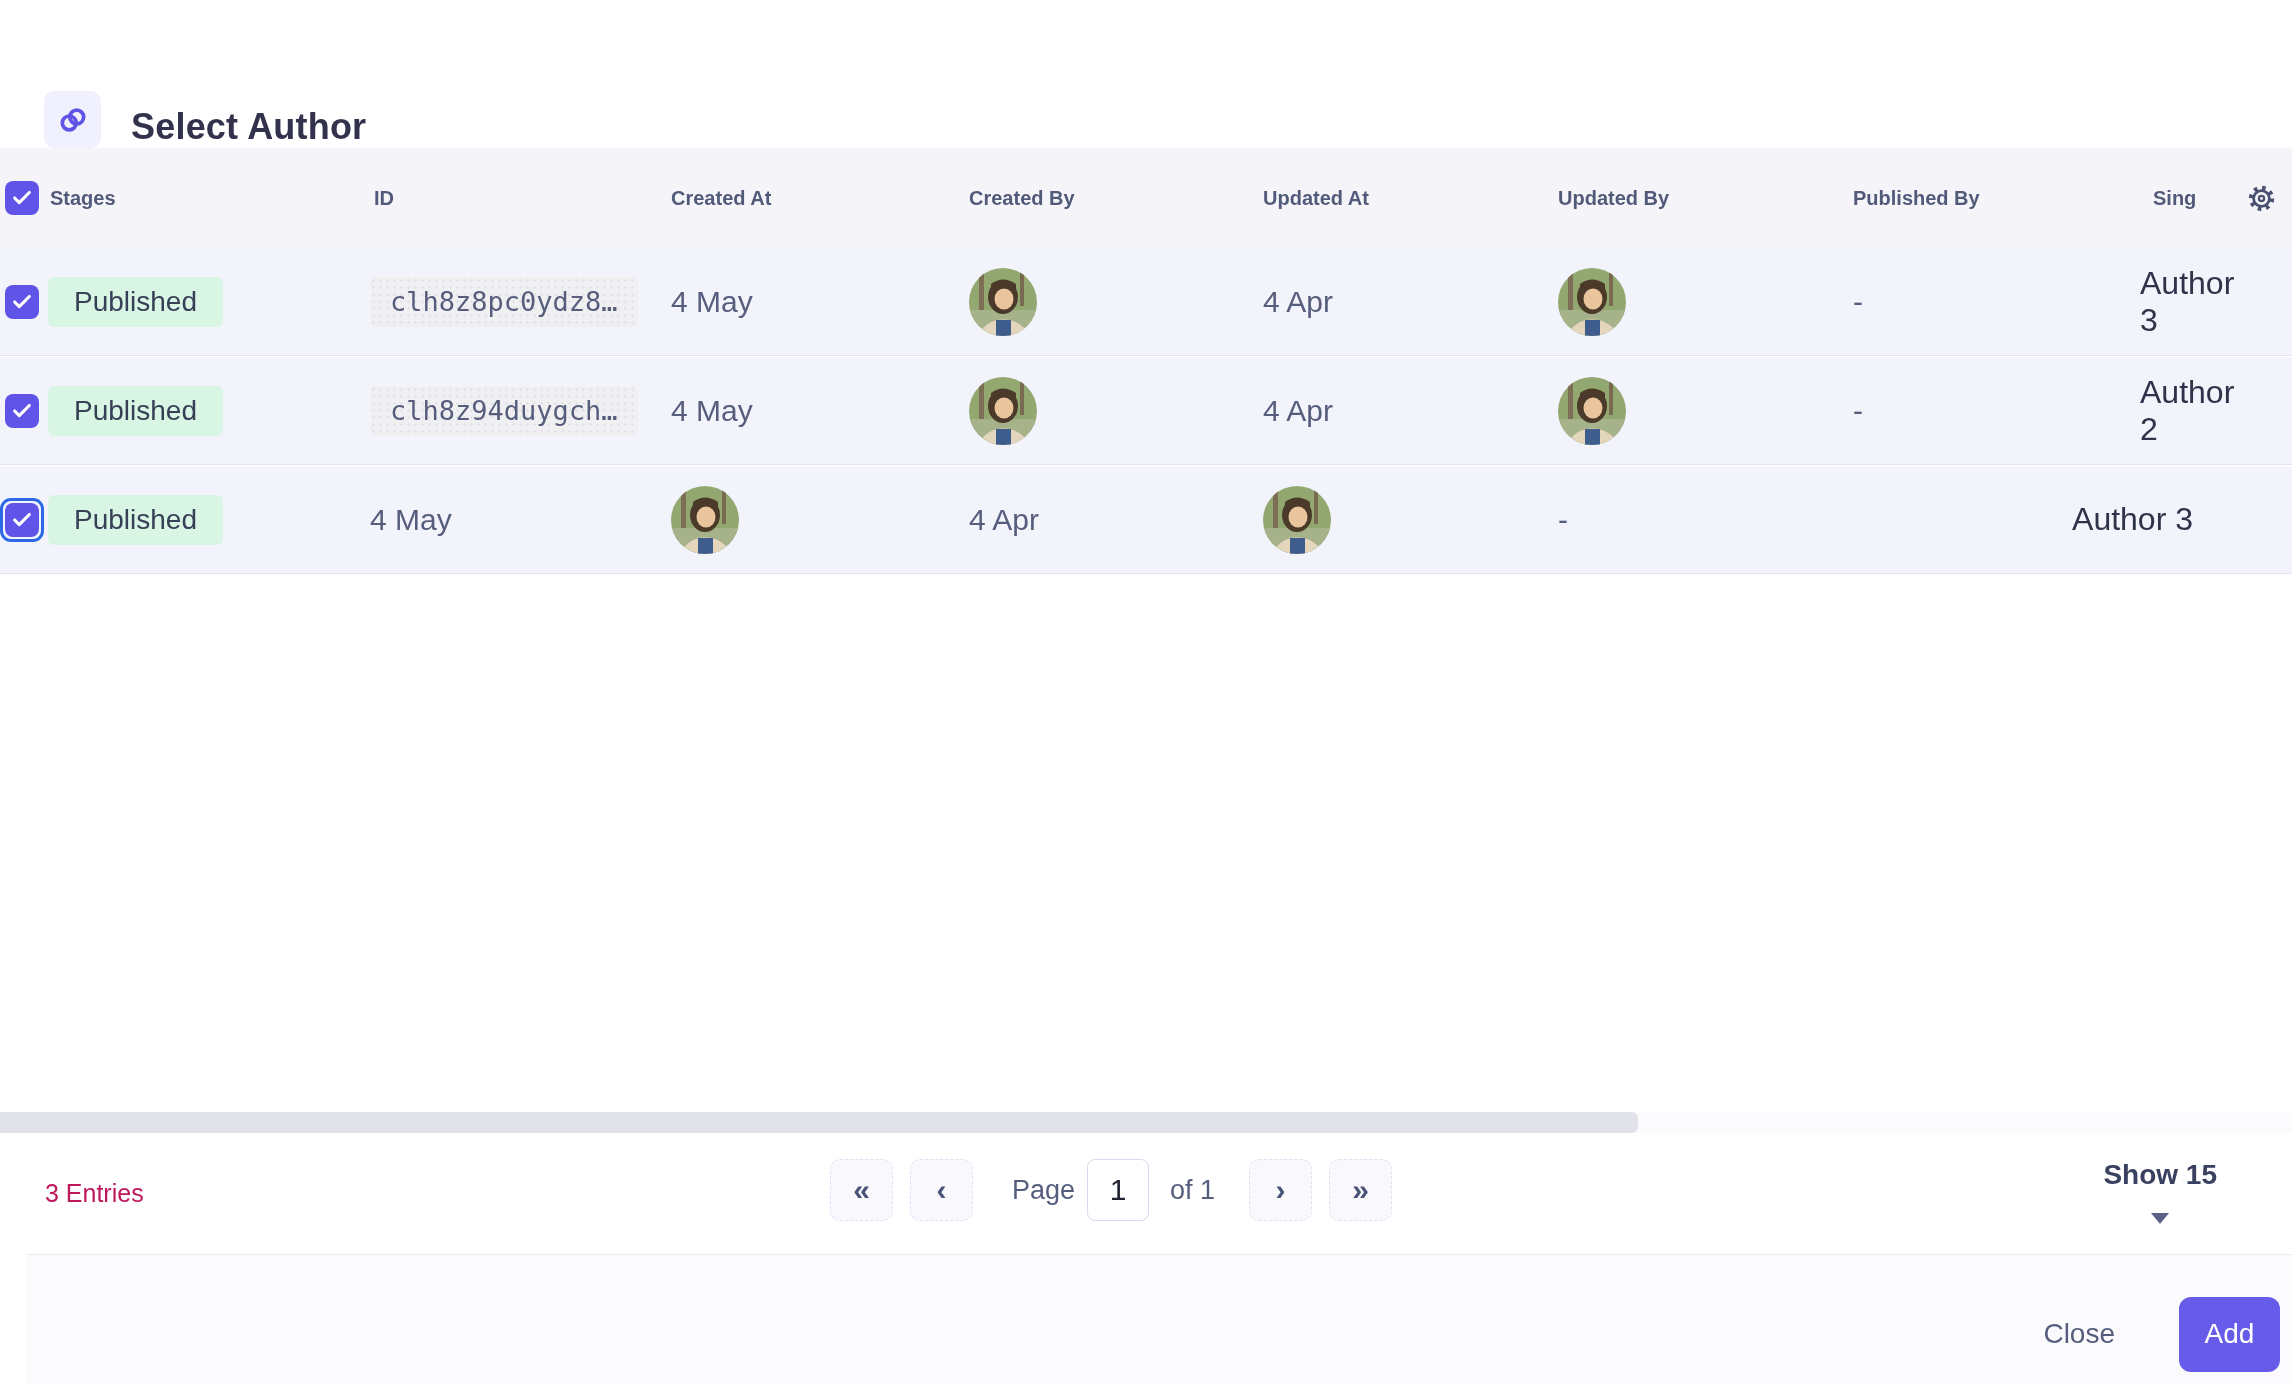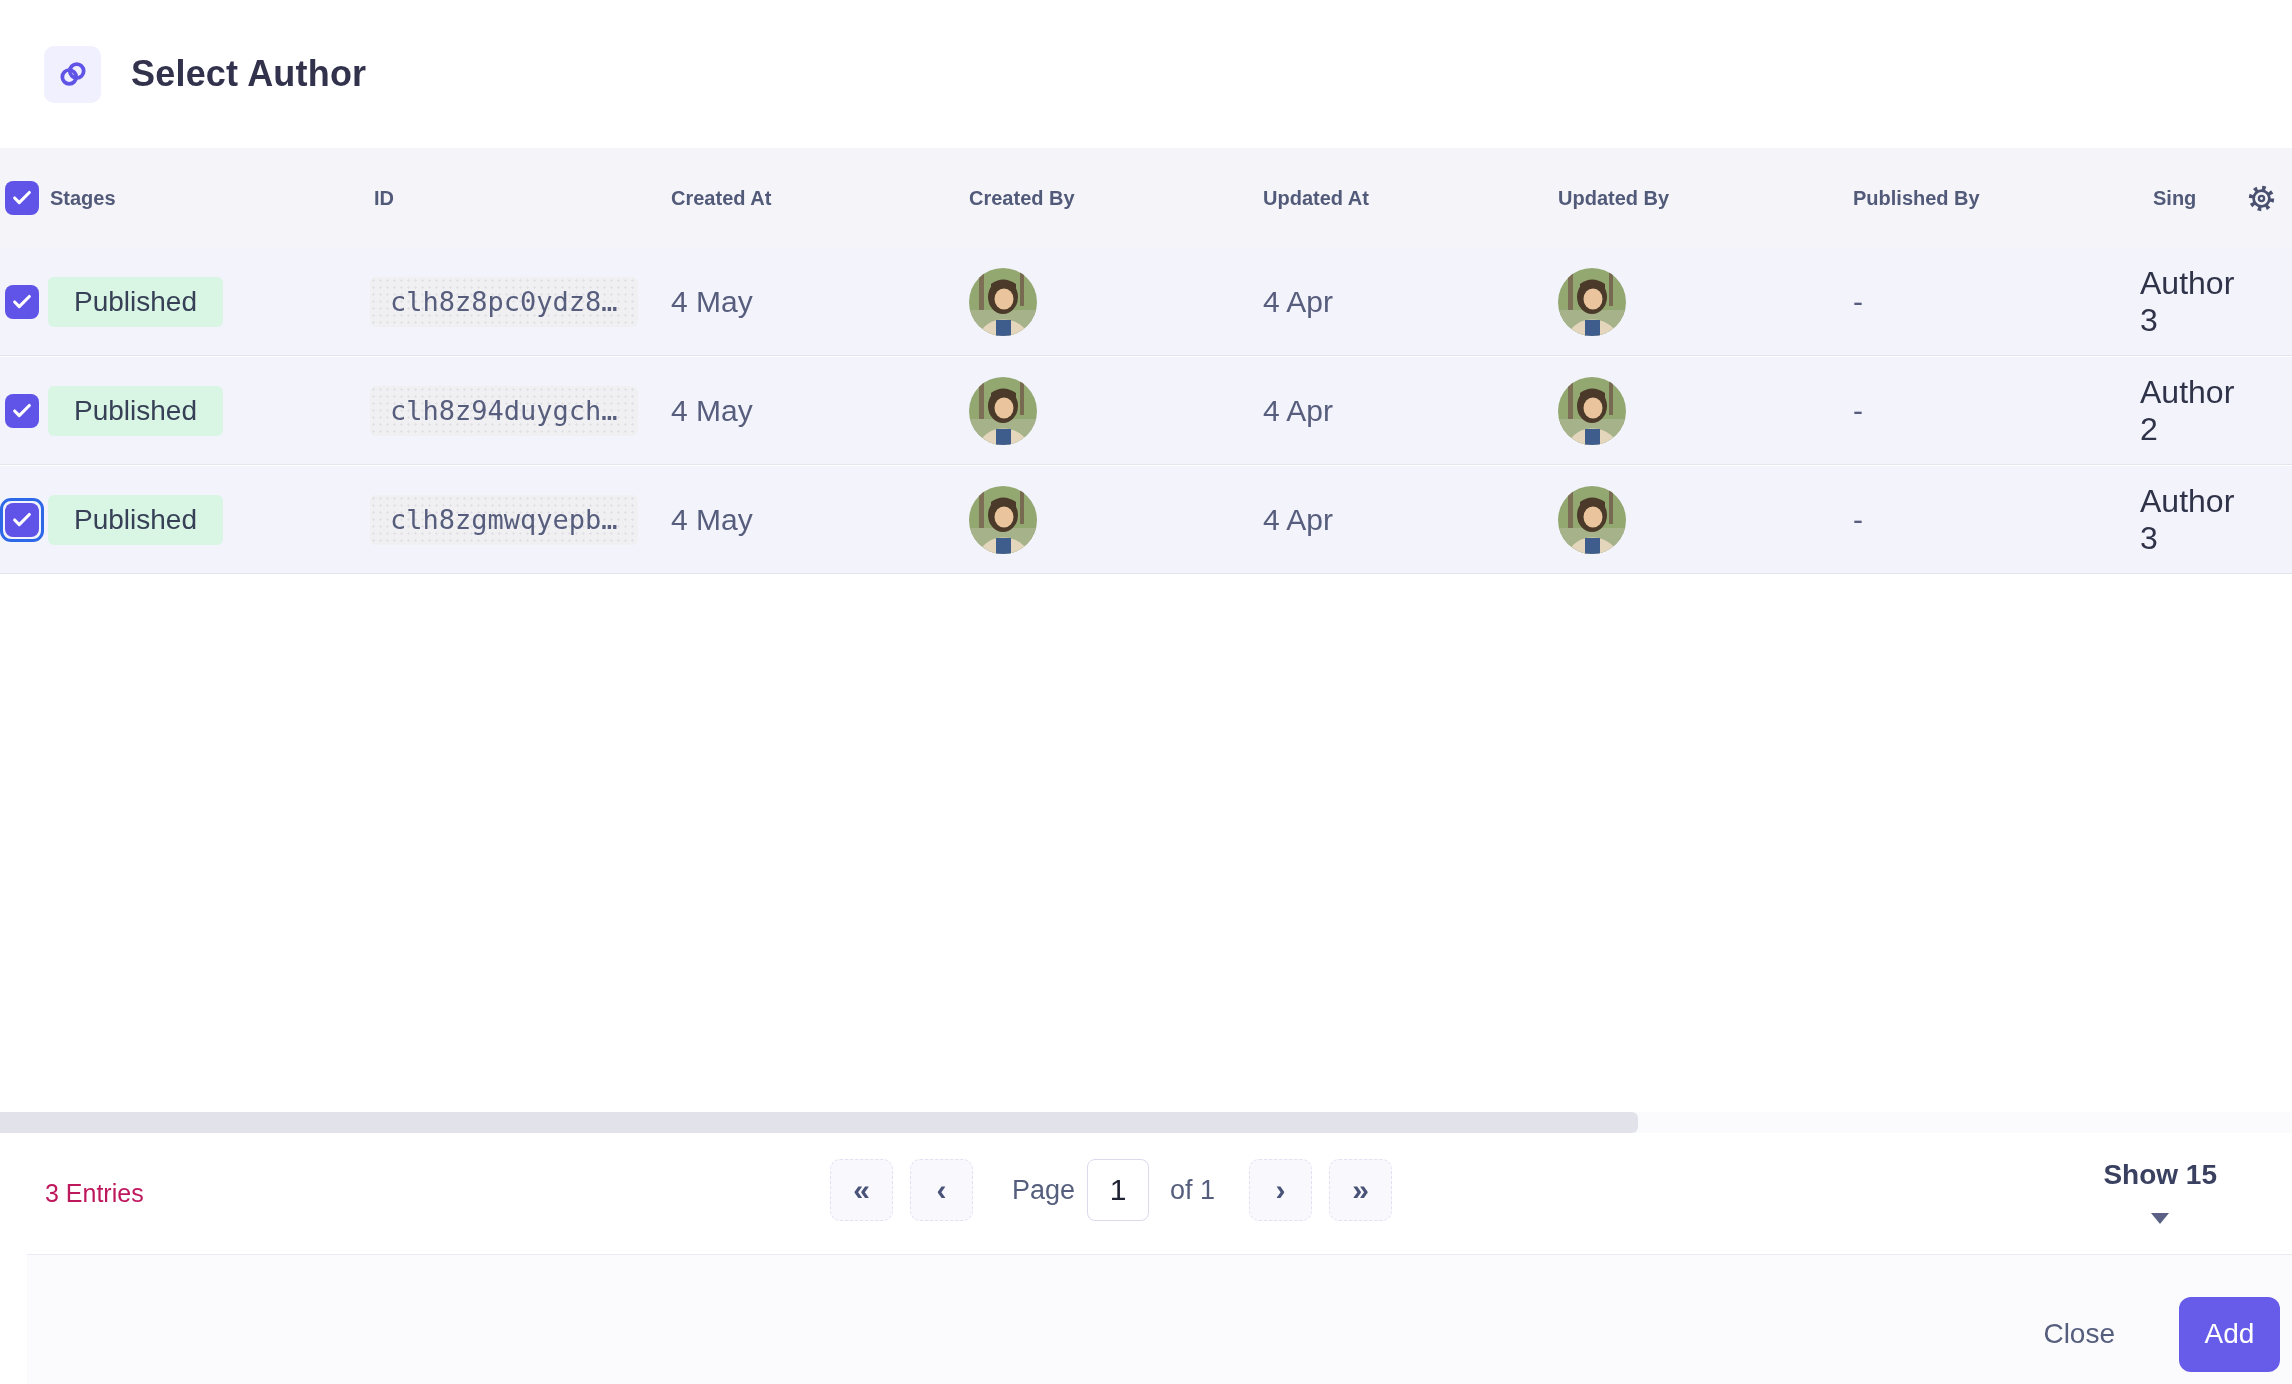--- a/index.html
+++ b/index.html
@@ -1,20 +1,20 @@
 <!DOCTYPE html>
 <html><head>
 <meta charset="utf-8">
 <style>
   * { margin:0; padding:0; box-sizing:border-box; }
   body { font-family:"Liberation Sans", sans-serif; background:#fff; }
   .screen { position:relative; width:2292px; height:1384px; background:#ffffff; overflow:hidden; }
 
   
-  .modal-head { position:absolute; top:0; left:0; width:2292px; height:148px; background:#ffffff; display:flex; align-items:center; padding-left:44px; }
+  .modal-head { position:absolute; top:0; left:0; width:2292px; height:148px; background:#ffffff; display:flex; align-items:flex-end; padding-left:44px; }
   .icon-chip { width:57px; height:57px; border-radius:10px; background:#F0F0FE; display:flex; align-items:center; justify-content:center; margin-right:30px; }
   .modal-title { font-size:36px; font-weight:600; color:#32324D; letter-spacing:.2px; }
 
   
   .grid { display:grid; grid-template-columns:48px 322px 301px 298px 294px 295px 295px 287px 90px 62px; width:2292px; }
   .thead { position:absolute; top:148px; left:0; height:100px; background:#F5F5F9; align-items:center; }
   .th { font-size:20px; font-weight:700; color:#525A7A; display:flex; align-items:center; }
   .th.pad2 { padding-left:2px; } .th.pad4 { padding-left:4px; } .th.pad13 { padding-left:13px; }
   .row { position:absolute; left:0; height:108px; background:#F3F3FB; align-items:center; border-bottom:1px solid #E4E4EE; }
   .row1 { top:248px; } .row2 { top:357px; } .row3 { top:466px; }
@@ -209,23 +209,20 @@
         <div class="checkbox">
           <svg width="22" height="22" viewBox="0 0 24 24" fill="none">
               <path d="M20 6L9 17l-5-5" stroke="#fff" stroke-width="3.4" stroke-linecap="round" stroke-linejoin="round"></path>
             </svg>
         </div>
       </div>
     </div>
     <div class="cell">
         <span class="badge">Published</span>
       </div>
-    <div class="cell">
-        <span class="idpill">clh8zgmwqyepb…</span>
-      </div>
     <div class="cell datetxt">4 May</div>
     <div class="cell">
       <div class="avatar">
         <svg width="68" height="68" viewBox="0 0 68 68">
             <rect width="68" height="68" fill="#93A871"></rect>
             <rect x="10" y="6" width="5" height="36" fill="#7D6F55"></rect>
             <rect x="51" y="4" width="4" height="34" fill="#776A50"></rect>
             <rect y="42" width="68" height="26" fill="#A6B289"></rect>
             <ellipse cx="34" cy="29" rx="15" ry="17" fill="#4B3A2A"></ellipse>
             <ellipse cx="35" cy="31" rx="9.5" ry="10.5" fill="#E9C49C"></ellipse>

